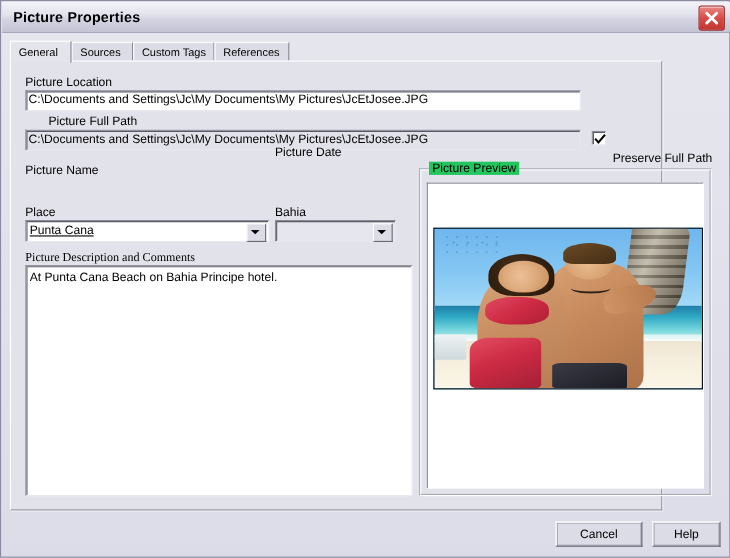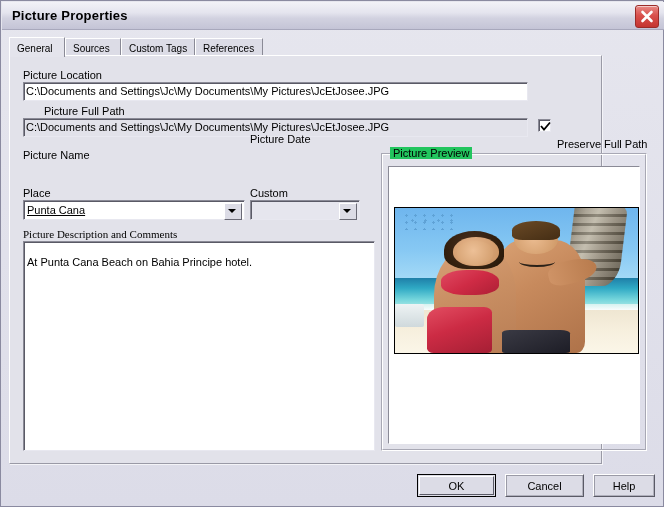--- a/index.html
+++ b/index.html
@@ -85,21 +85,21 @@
     overflow:hidden;white-space:nowrap;
   }
   .field.readonly{background:#e2e2ea;}
   .textarea{
     position:absolute;box-sizing:border-box;
     background:#ffffff;
     border:1px solid #8a8a96;
     border-right-color:#e8e8f0;border-bottom-color:#e8e8f0;
     box-shadow:inset 1px 1px 0 #5a5a66;
     font-size:11px;line-height:14px;
-    padding:13px 3px;
+    padding:3px 3px;
     color:#000;
     overflow:hidden;
   }
   .combo{
     position:absolute;box-sizing:border-box;
     background:#ffffff;
     border:1px solid #8a8a96;
     border-right-color:#e8e8f0;border-bottom-color:#e8e8f0;
     box-shadow:inset 1px 1px 0 #5a5a66;
   }
@@ -349,21 +349,21 @@
       <span>Place</span>
     </div>
     <div class="combo" style="left:13px;top:144px;width:222px;height:20px;">
       <span class="cval sel">Punta Cana</span>
       <span class="arrowbtn">
         <i></i>
       </span>
     </div>
 
     <div class="lbl" style="left:240px;top:131px;">
-      <span>Custom</span>
+      <span>Bahia</span>
     </div>
     <div class="combo disabled" style="left:240px;top:144px;width:110px;height:20px;">
       <span class="cval"></span>
       <span class="arrowbtn">
         <i></i>
       </span>
     </div>
 
     <div class="lbl" style="left:13px;top:172px;font-family:Liberation Serif, serif;">
       <span>Picture Description and Comments</span>
@@ -398,25 +398,20 @@
         <div class="person shorts"></div>
         <div class="person head-r"></div>
         <div class="person hair-r"></div>
         <div class="person necklace"></div>
       </div>
 
     </div>
 
   </div>
 
-  <div class="btn default" style="left:416px;top:473px;width:79px;height:23px;">
-    <span class="inner">
-        <span>OK</span>
-      </span>
-  </div>
   <div class="btn" style="left:504px;top:473px;width:79px;height:23px;">
     <span>Cancel</span>
   </div>
   <div class="btn" style="left:592px;top:473px;width:62px;height:23px;">
     <span>Help</span>
   </div>
 
 </div>
 
 </body></html>

